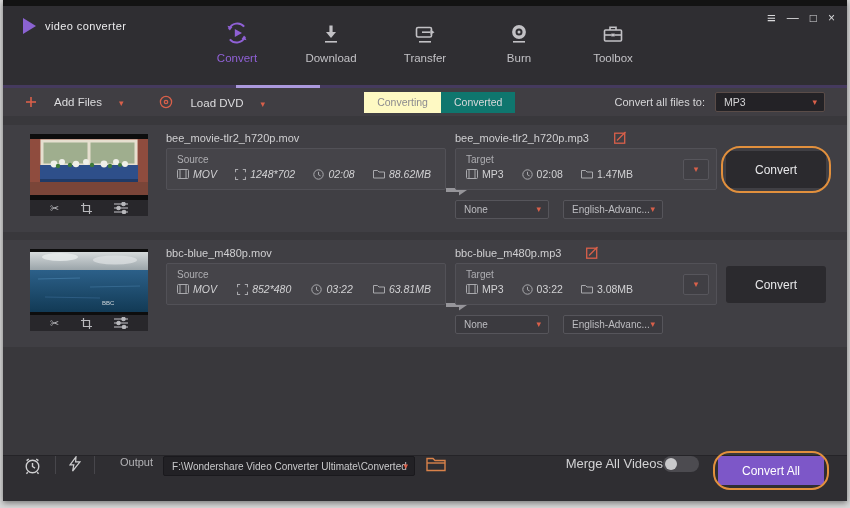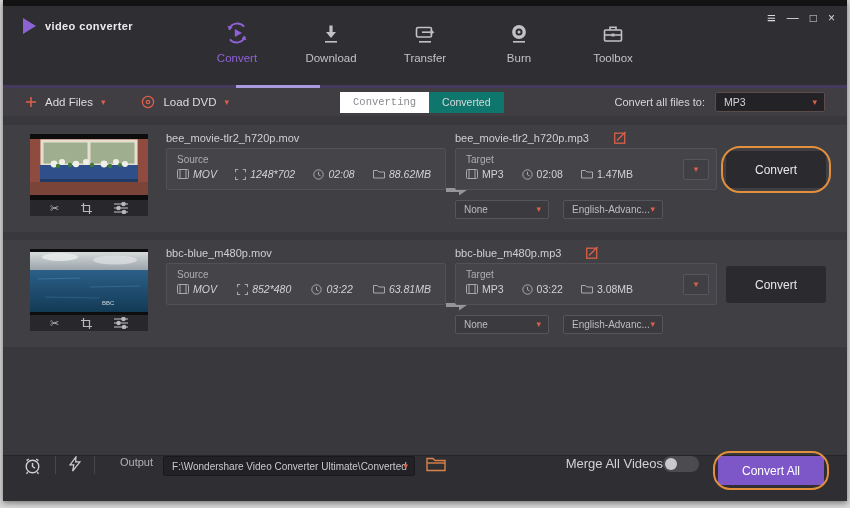--- a/index.html
+++ b/index.html
@@ -7,41 +7,41 @@
   body { font-family:"Liberation Sans", sans-serif; background:#dcdcdc; overflow:hidden; }
   .frame { position:relative; width:850px; height:508px; background:#d8d8d8; }
   .window { position:absolute; top:0; left:3px; right:3px; bottom:7px;
             background:#39383c; box-shadow:0 2px 6px rgba(0,0,0,.45); display:flex; flex-direction:column; }
 
   
   .top-strip { height:6px; background:#131313; }
   header { position:relative; height:79px; background:#2f2e32; flex:0 0 auto; }
   .logo { position:absolute; left:20px; top:12px; display:flex; align-items:center; gap:9px; }
   .logo-tri { width:0; height:0; border-left:13px solid #8b63d2; border-top:8px solid transparent; border-bottom:8px solid transparent; }
-  .logo-title { font-size:11px; font-weight:bold; color:#ececee; letter-spacing:.4px; }
+  .logo-title { font-size:11px; font-weight:normal; color:#ececee; letter-spacing:.4px; }
   .win-controls { position:absolute; right:12px; top:5px; display:flex; gap:11px; align-items:center; }
   .win-btn { color:#d8d8da; font-size:12px; line-height:14px; cursor:default; }
   .win-btn.menu { font-size:15px; }
   nav { position:absolute; left:0; right:0; top:14px; display:flex; justify-content:center; gap:30px; }
   .nav-tab { width:64px; display:flex; flex-direction:column; align-items:center; gap:6px; color:#c2c1c5; }
   .nav-tab .nav-ic { height:26px; display:flex; align-items:flex-end; justify-content:center; }
   .nav-tab .nav-label { font-size:11.5px; }
   .nav-tab.active { color:#9061d6; }
   .header-underline { position:relative; height:3px; background:#453a5e; flex:0 0 auto; }
   .active-seg { position:absolute; left:233px; top:0; width:84px; height:3px; background:#ab99dd; }
 
   
   .toolbar { height:28px; background:#403e43; display:flex; align-items:center; padding:0 22px; flex:0 0 auto; }
-  .tb-group { display:flex; align-items:center; gap:8px; }
+  .tb-group { display:flex; align-items:flex-end; gap:17px; }
   .tb-label { font-size:11.5px; color:#dddddf; }
   .chevron { color:#d9604a; font-size:9px; line-height:1; }
   .spacer { flex:1; }
   .seg-tabs { display:flex; }
   .seg-tab { height:21px; padding:0 13px; display:flex; align-items:center; font-size:10.5px; }
-  .seg-tab.dim { background:#ffffff; color:#8b8a8f;font-family:Liberation Mono, monospace; }
+  .seg-tab.dim { background:#fef9c3; color:#8b8a8f; }
   .seg-tab.lit { background:#0f766e; color:#d9d9db;text-align:right; }
   .convert-to-label { font-size:11px; color:#d6d6d8; margin-right:10px; }
   .format-select { position:relative; width:110px; height:20px; background:#232226; border:1px solid #5a4c48;
                    border-radius:2px; display:flex; align-items:center; padding:0 8px; font-size:10.5px; color:#d4d4d6; }
   .format-select .chevron { position:absolute; right:7px; }
 
   
   main { flex:1; background:#39383c; overflow:hidden; }
   .row { position:relative; height:107px; background:#403f44; margin-top:9px; }
   .row + .row { margin-top:8px; }

